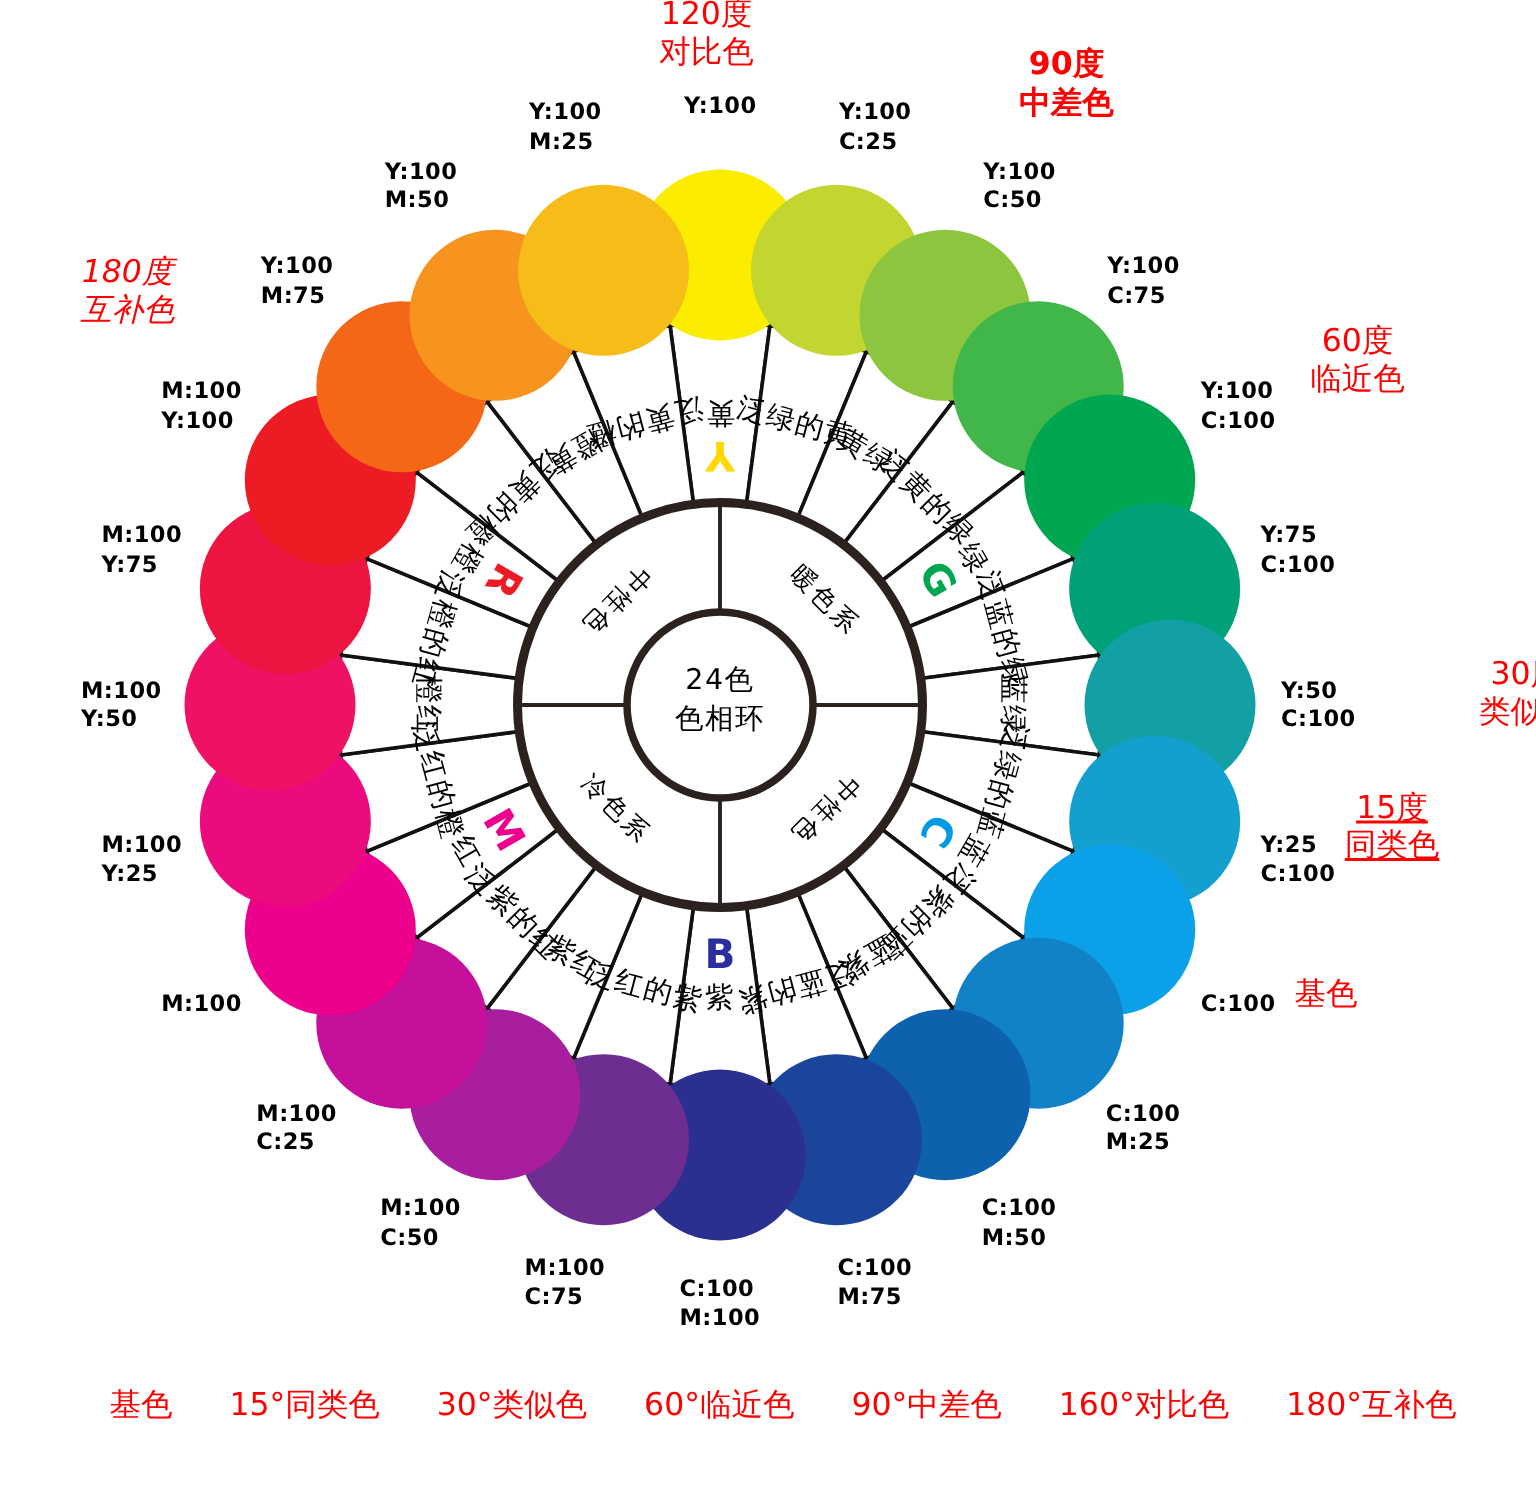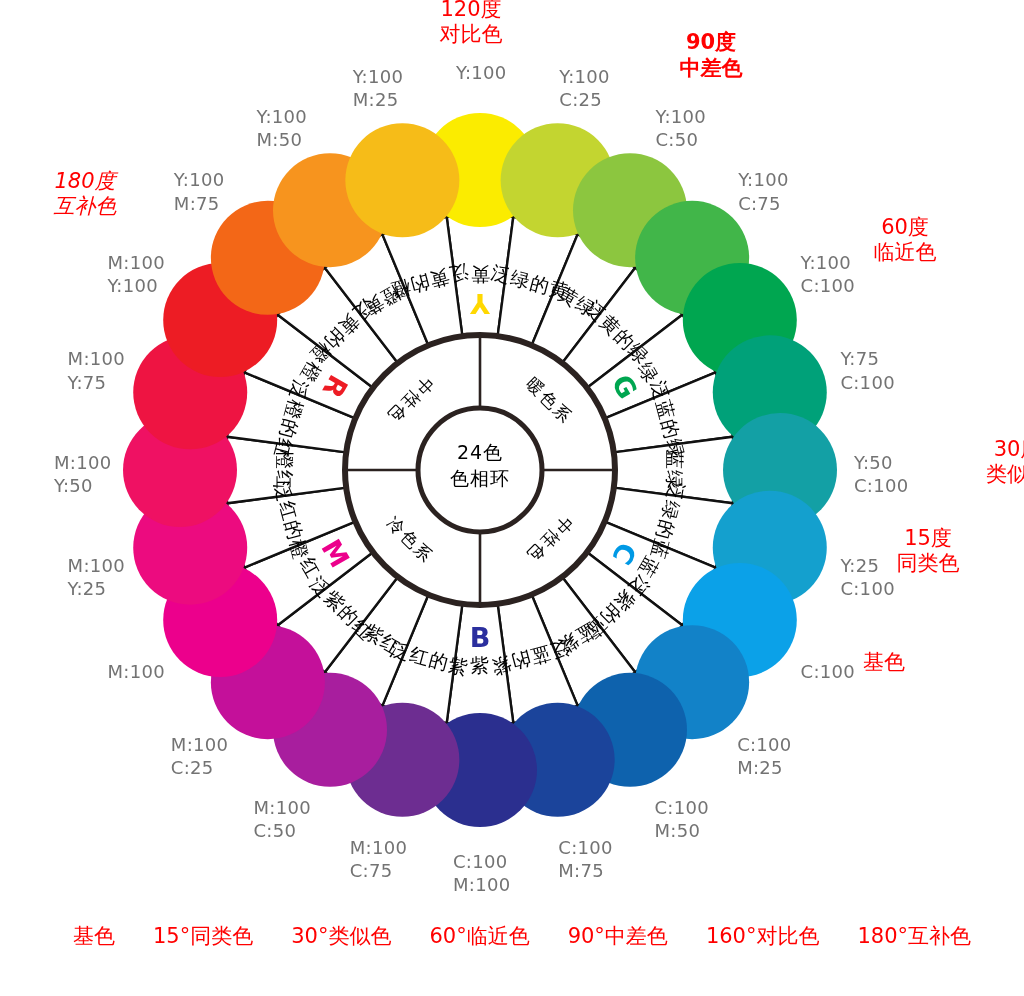--- a/index.html
+++ b/index.html
@@ -9,23 +9,23 @@
     font-family:"Liberation Sans","DejaVu Sans",sans-serif;
     overflow:hidden;
     position:relative;
   }
   #stage{position:absolute;left:0;top:0;width:1024px;height:996px;}
   svg#wheel{position:absolute;left:0;top:0;width:1024px;height:996px;}
 
   .cmyk-label{
     position:absolute;
     font-family:"DejaVu Sans",sans-serif;
-    font-weight:normal;
-    font-size:18px;
-    color:#737373;
+    font-weight:bold;
+    font-size:15px;
+    color:#000000;
     line-height:1.30;
     white-space:nowrap;
     letter-spacing:0.3px;
   }
   .cmyk-label span{display:block;}
 
   .relation-label{
     position:absolute;
     font-family:"DejaVu Sans",sans-serif;
     font-size:21px;
@@ -350,21 +350,21 @@
         <span>互补色</span>
       </div>
       <div class="relation-label" style="left: 873.5px; top: 214.5px;">
         <span>60度</span>
         <span>临近色</span>
       </div>
       <div class="relation-label" style="left: 946px; top: 436.5px; margin-left: 40px;">
         <span>30度</span>
         <span>类似色</span>
       </div>
-      <div class="relation-label" style="left: 896.5px; top: 525.5px;">
+      <div class="relation-label" style="left: 896.5px; top: 525.5px; text-decoration: underline;">
         <span>15度</span>
         <span>同类色</span>
       </div>
       <div class="relation-label" style="left: 863px; top: 650px;">
         <span>基色</span>
       </div>
     </div>
   <div class="legend" id="legend">
       <div class="legend-item">基色</div>
       <div class="legend-item">15°同类色</div>

